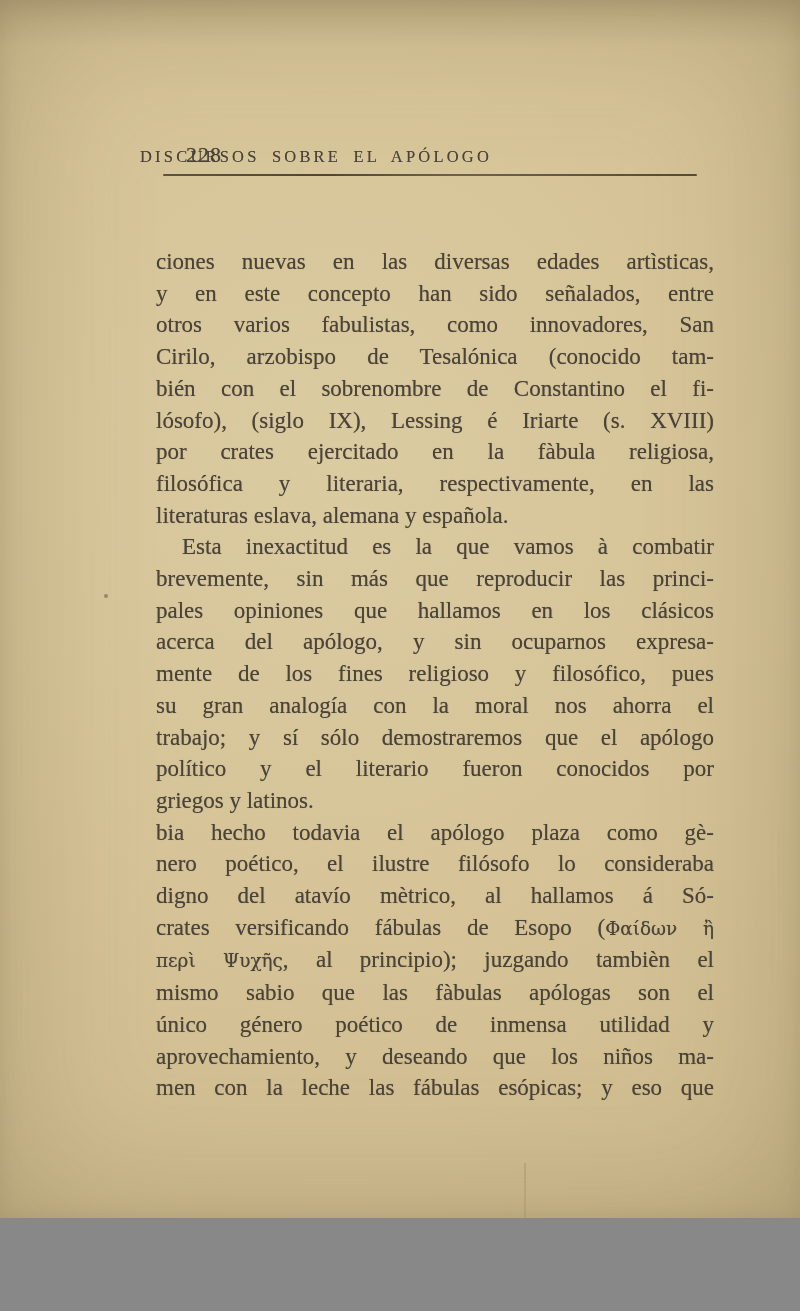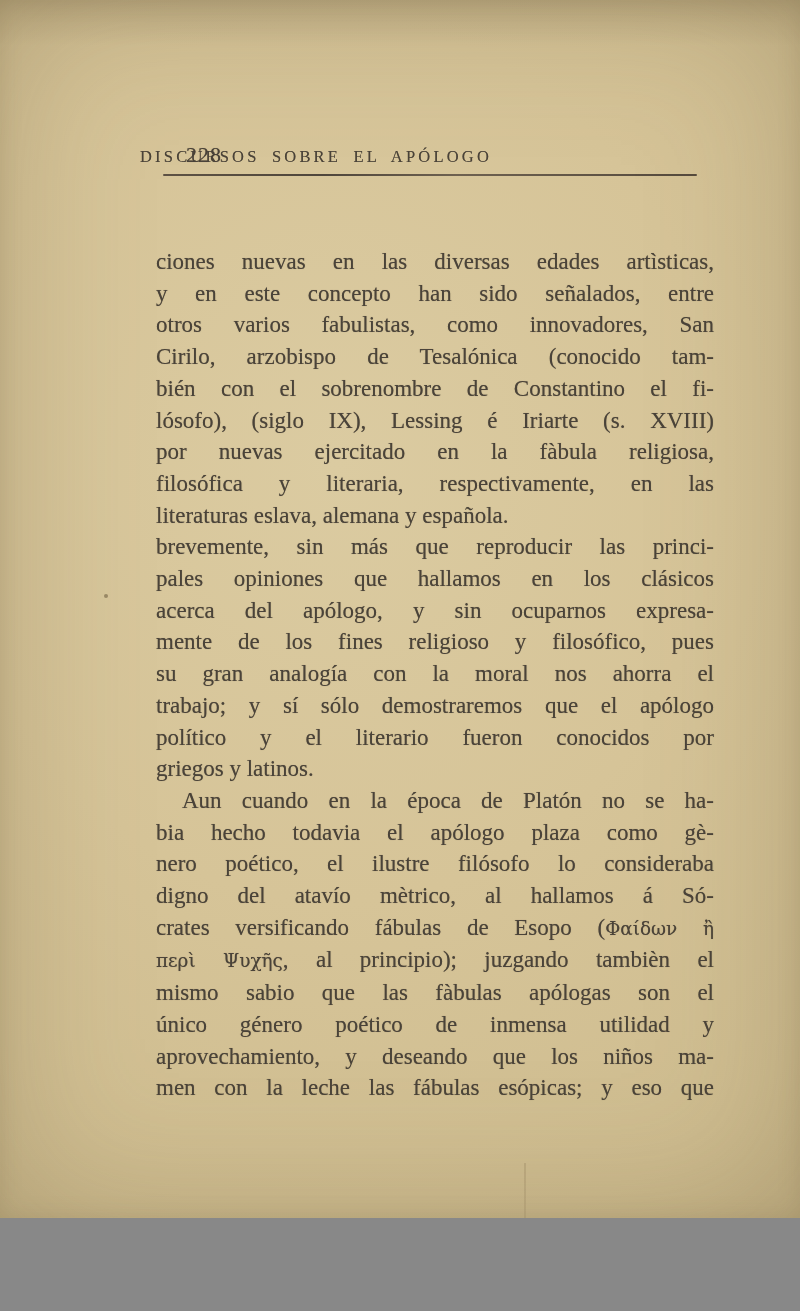--- a/index.html
+++ b/index.html
@@ -88,32 +88,32 @@
 
   <div class="rule"></div>
 
   <div class="bodytext" id="body-text">
       <div class="line"><span>ciones nuevas en las diversas edades artìsticas,</span></div>
       <div class="line"><span>y en este concepto han sido señalados, entre</span></div>
       <div class="line"><span>otros varios fabulistas, como innovadores, San</span></div>
       <div class="line"><span>Cirilo, arzobispo de Tesalónica (conocido tam-</span></div>
       <div class="line"><span>bién con el sobrenombre de Constantino el fi-</span></div>
       <div class="line"><span>lósofo), (siglo IX), Lessing é Iriarte (s. XVIII)</span></div>
-      <div class="line"><span>por nuevas ejercitado en la fàbula religiosa,</span></div>
+      <div class="line"><span>por crates ejercitado en la fàbula religiosa,</span></div>
       <div class="line"><span>filosófica y literaria, respectivamente, en las</span></div>
       <div class="line flush"><span>literaturas eslava, alemana y española.</span></div>
+      <div class="line indent"><span>Esta inexactitud es la que vamos à combatir</span></div>
       <div class="line"><span>brevemente, sin más que reproducir las princi-</span></div>
       <div class="line"><span>pales opiniones que hallamos en los clásicos</span></div>
       <div class="line"><span>acerca del apólogo, y sin ocuparnos expresa-</span></div>
       <div class="line"><span>mente de los fines religioso y filosófico, pues</span></div>
       <div class="line"><span>su gran analogía con la moral nos ahorra el</span></div>
       <div class="line"><span>trabajo; y sí sólo demostraremos que el apólogo</span></div>
       <div class="line"><span>político y el literario fueron conocidos por</span></div>
       <div class="line flush"><span>griegos y latinos.</span></div>
-      <div class="line indent"><span>Aun cuando en la época de Platón no se ha-</span></div>
       <div class="line"><span>bia hecho todavia el apólogo plaza como gè-</span></div>
       <div class="line"><span>nero poético, el ilustre filósofo lo consideraba</span></div>
       <div class="line"><span>digno del atavío mètrico, al hallamos á Só-</span></div>
       <div class="line"><span>crates versificando fábulas de Esopo (</span><span class="greek">Φαίδων ἢ</span></div>
       <div class="line"><span class="greek">περὶ Ψυχῆς</span><span>, al principio); juzgando tambièn el</span></div>
       <div class="line"><span>mismo sabio que las fàbulas apólogas son el</span></div>
       <div class="line"><span>único género poético de inmensa utilidad y</span></div>
       <div class="line"><span>aprovechamiento, y deseando que los niños ma-</span></div>
       <div class="line"><span>men con la leche las fábulas esópicas; y eso que</span></div>
     </div>

